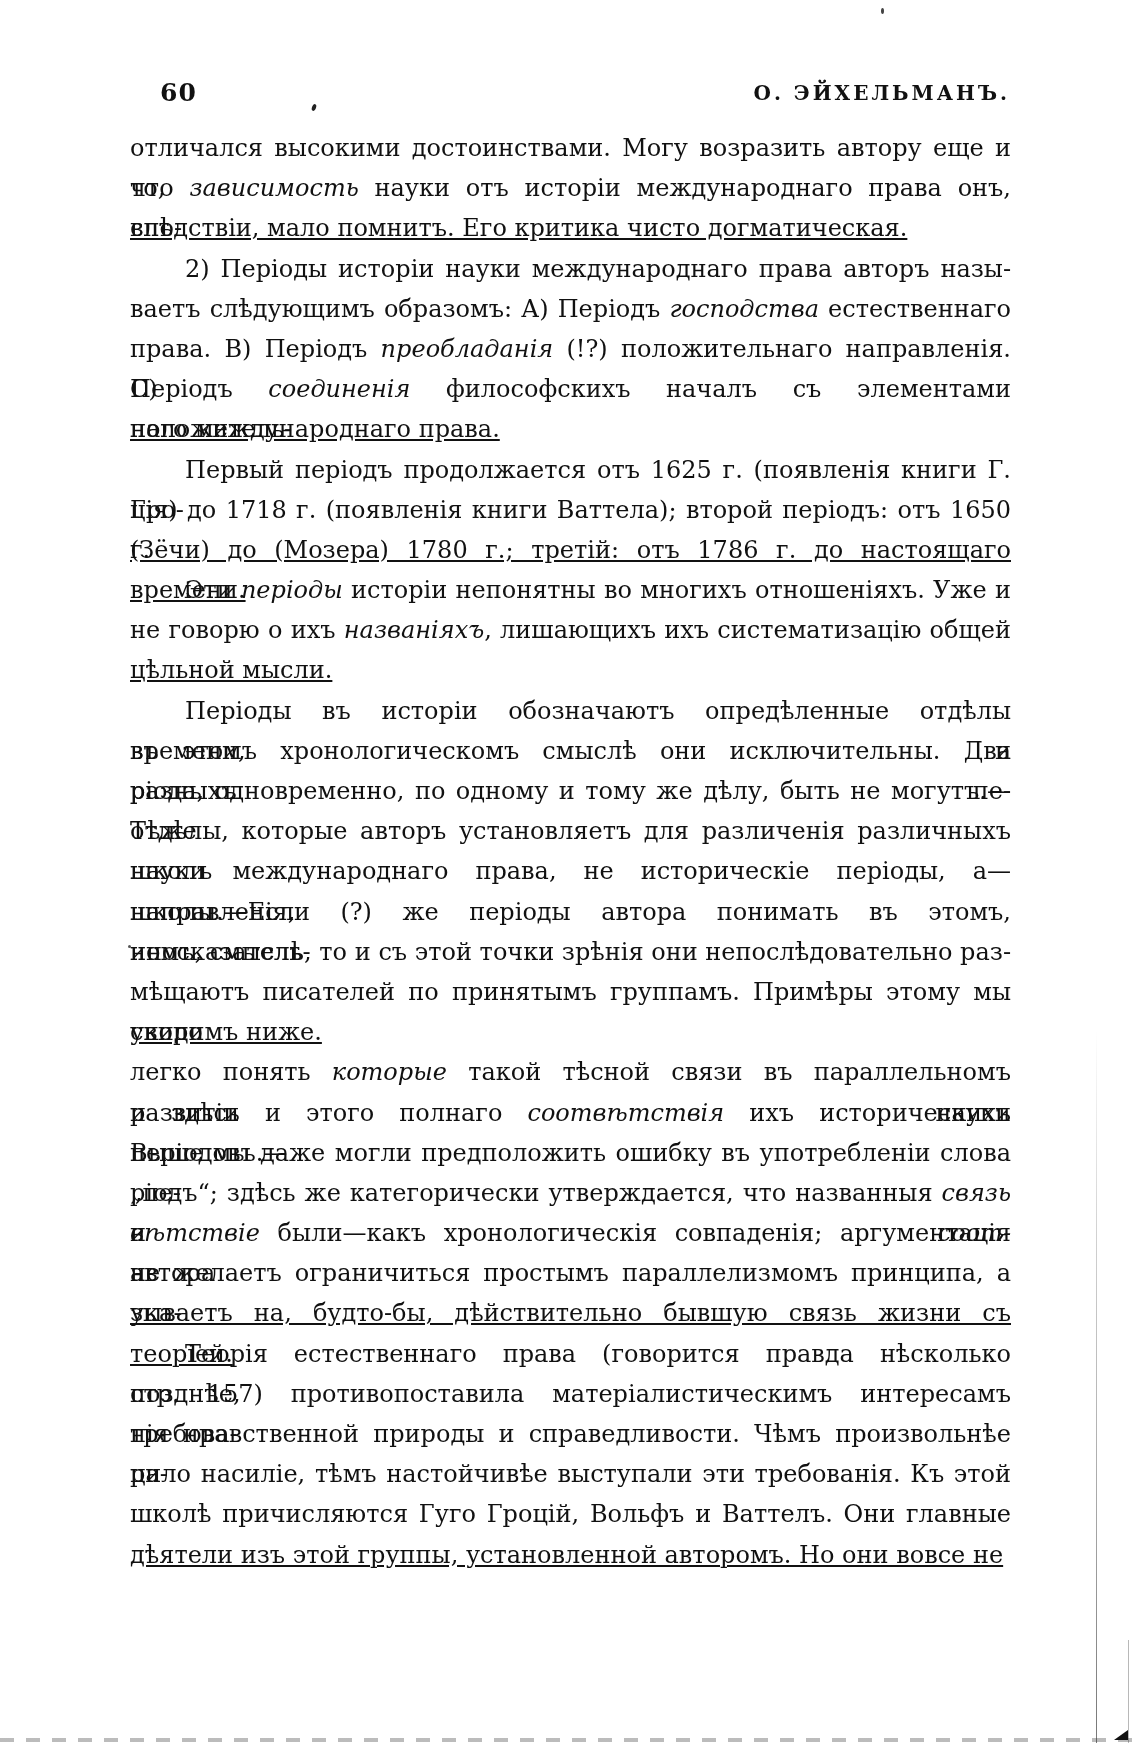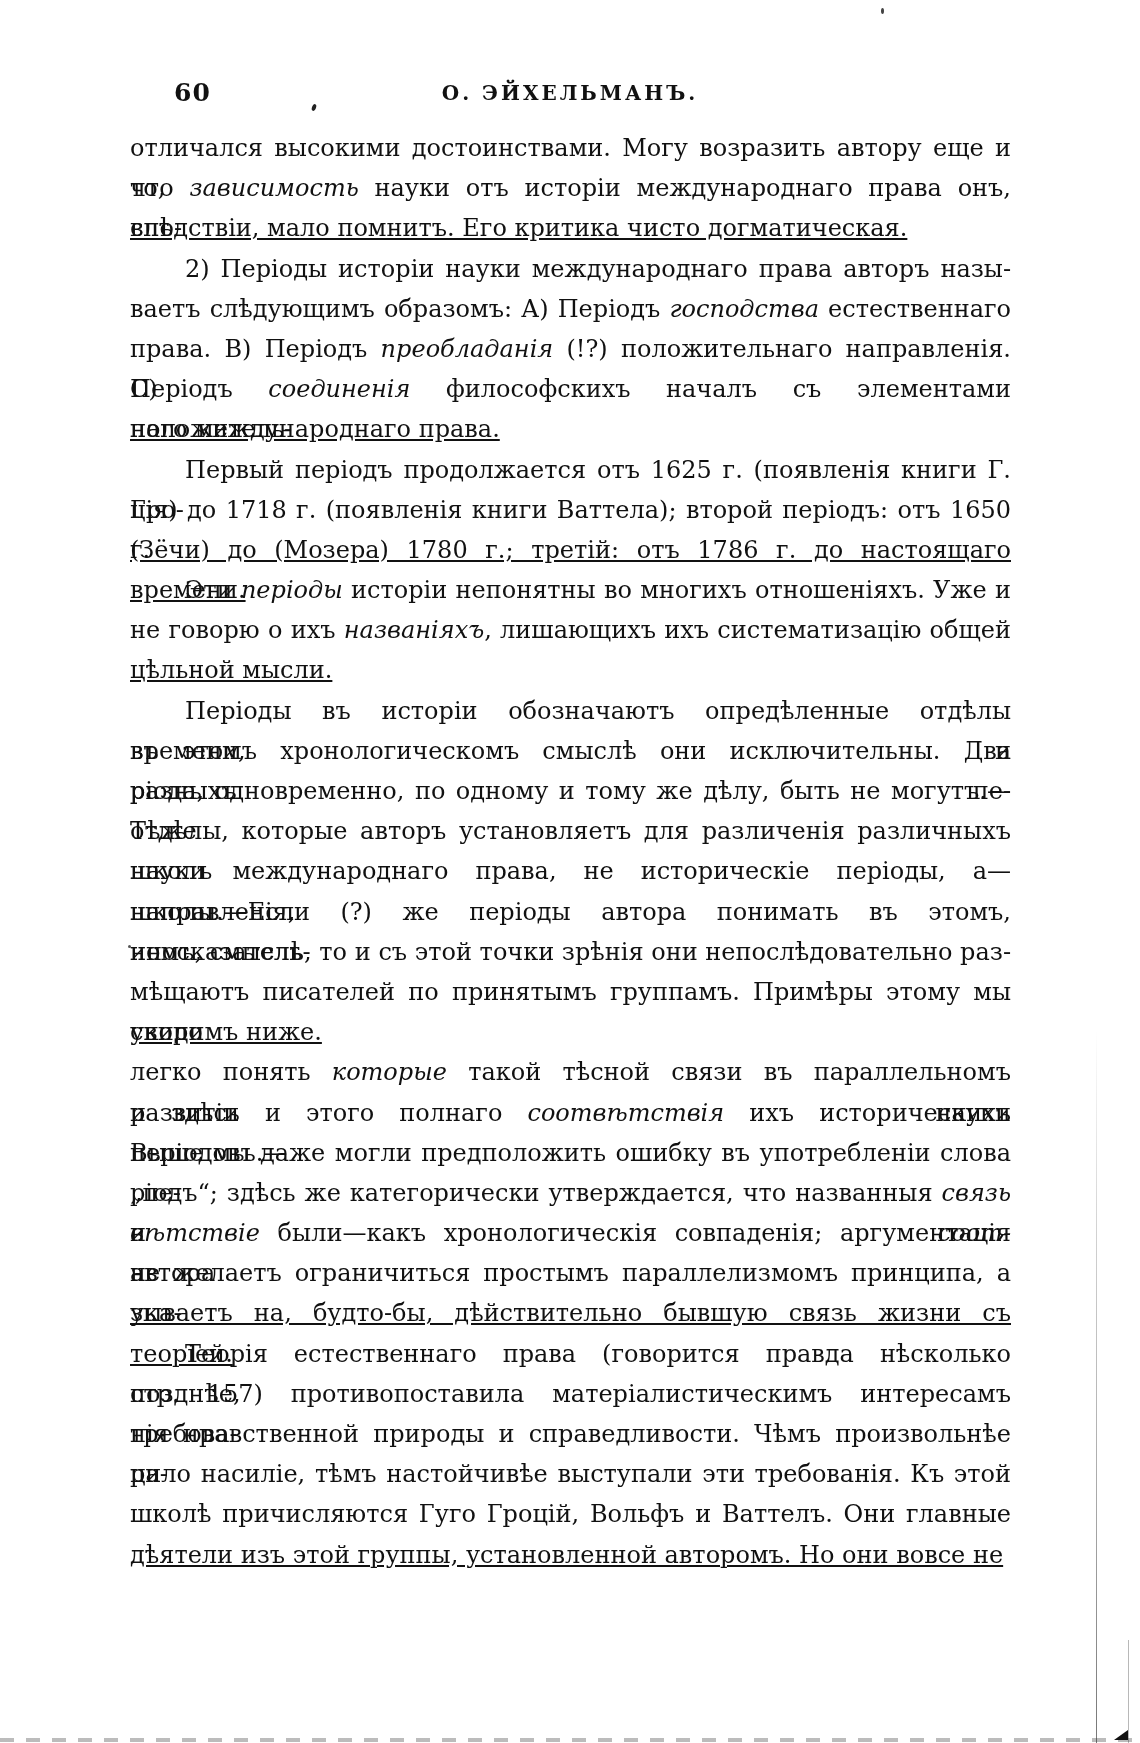--- a/index.html
+++ b/index.html
@@ -13,26 +13,26 @@
   }
   .page{
     position:absolute;inset:0;
     background:#fff;
   }
   .header{
     position:absolute;
     left:130px;top:78px;width:880px;height:30px;
   }
   .page-number{
-    position:absolute;left:44px;top:0;
+    position:absolute;left:30px;top:0;
     font-size:25px;font-weight:bold;letter-spacing:1px;
   }
   .running-title{
     position:absolute;left:0;right:0;top:3px;
-    text-align:center;
+    text-align:right;
     font-size:20px;font-weight:bold;
     letter-spacing:3px;
   }
   .body-text{
     position:absolute;
     left:130px;top:128px;width:881px;
     font-size:24px;
     line-height:40.2px;
   }
   .line{

